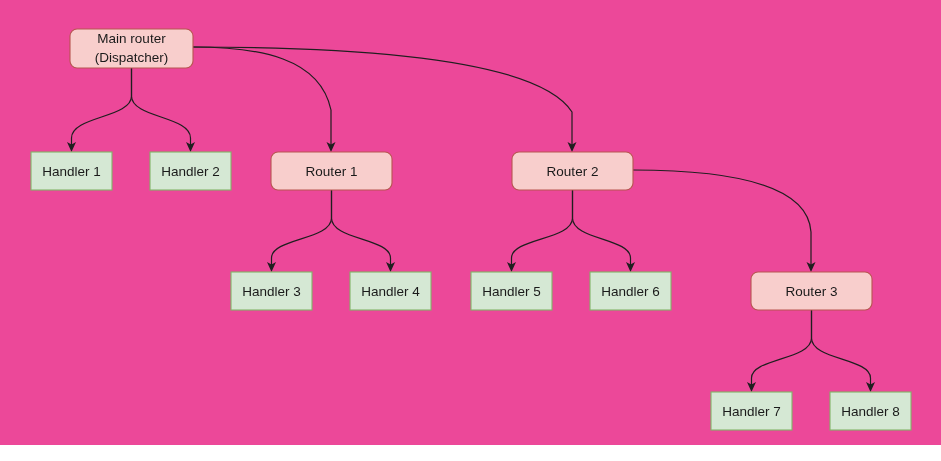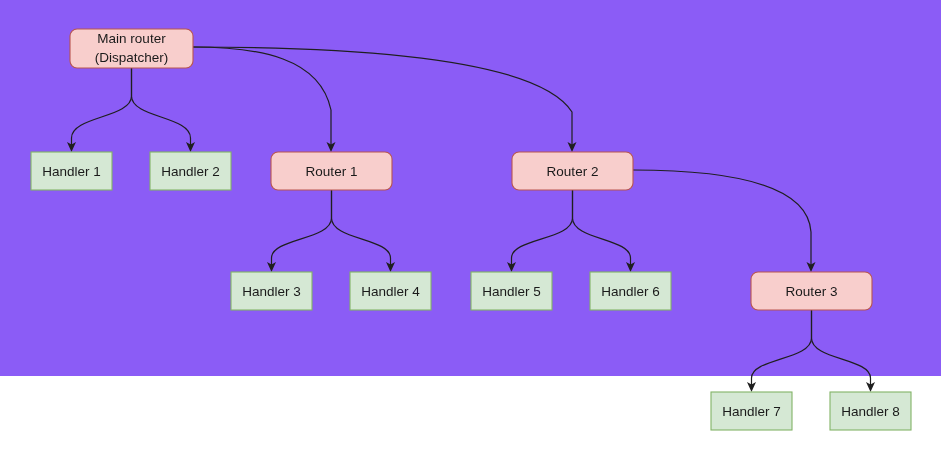--- a/index.html
+++ b/index.html
@@ -9,22 +9,22 @@
   }
   body {
     width: 941px;
     height: 461px;
     font-family: "Liberation Sans", sans-serif;
     overflow: hidden;
   }
   #diagram-canvas {
     position: relative;
     width: 941px;
-    height: 376px;
-    background: #8b5cf6;
+    height: 445px;
+    background: #ec4899;
   }
   svg.diagram {
     position: absolute;
     left: 0;
     top: 0;
     width: 941px;
     height: 461px;
   }
   .edge-path {
     fill: none;

